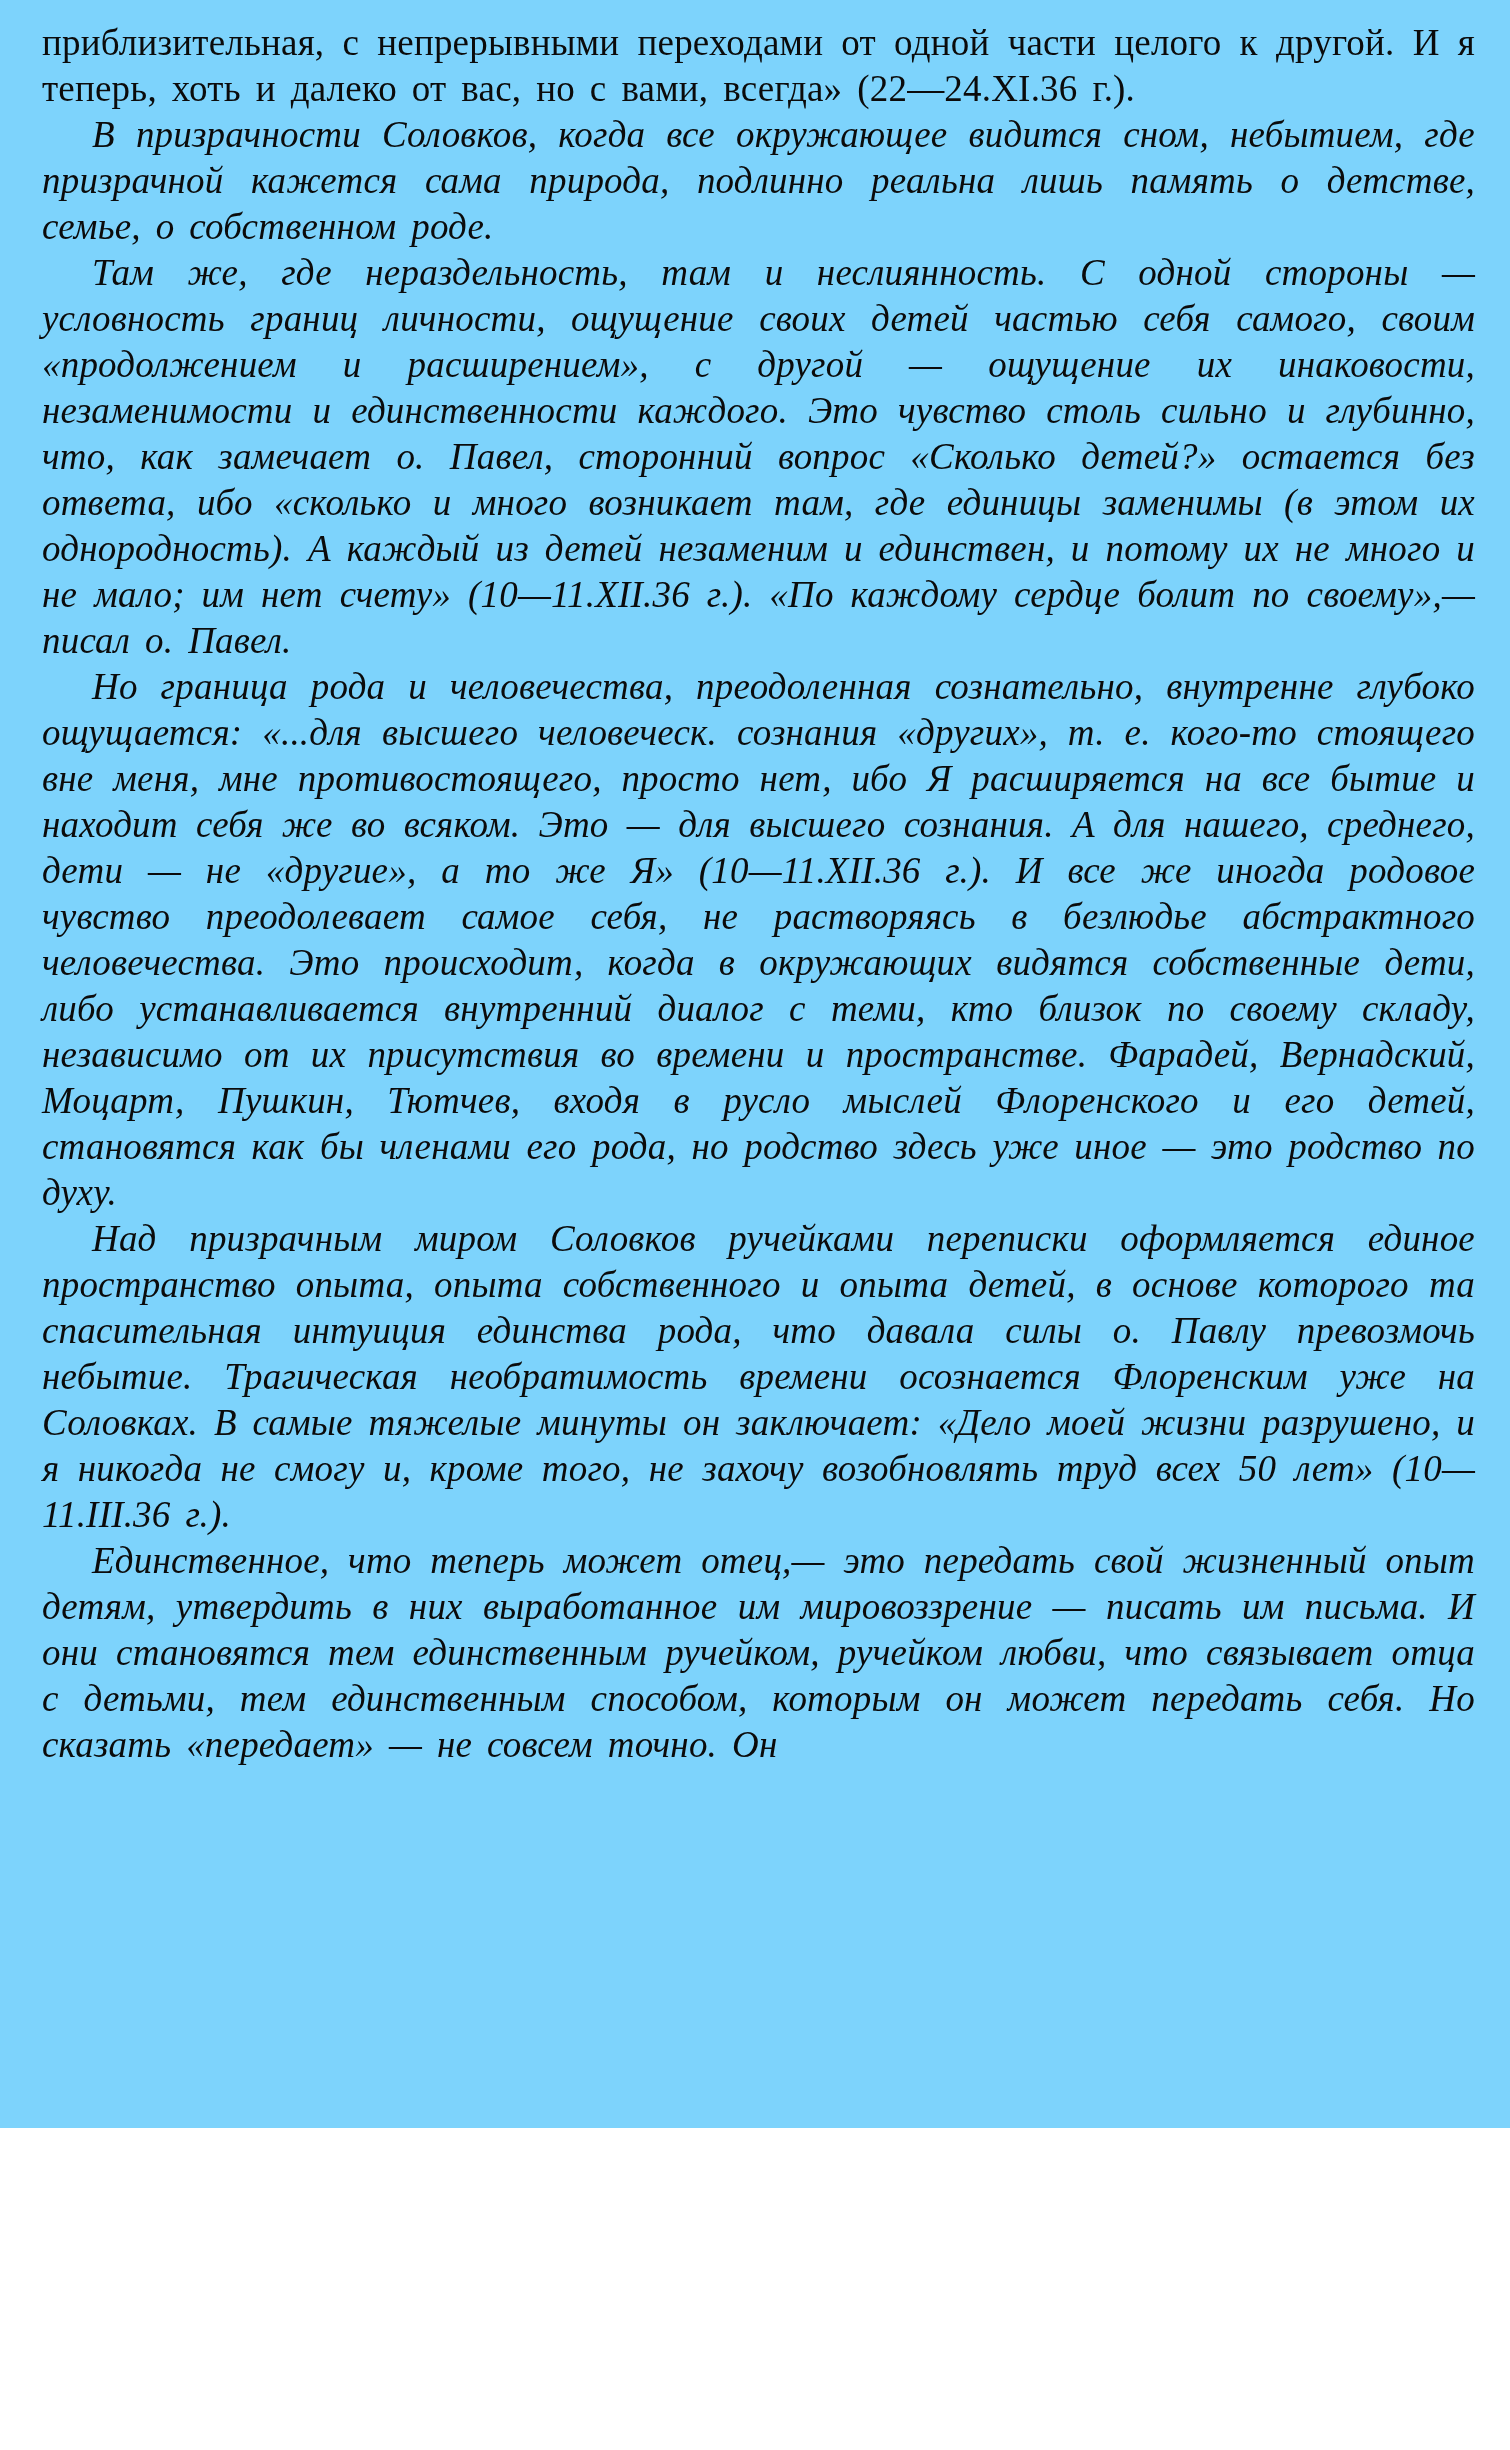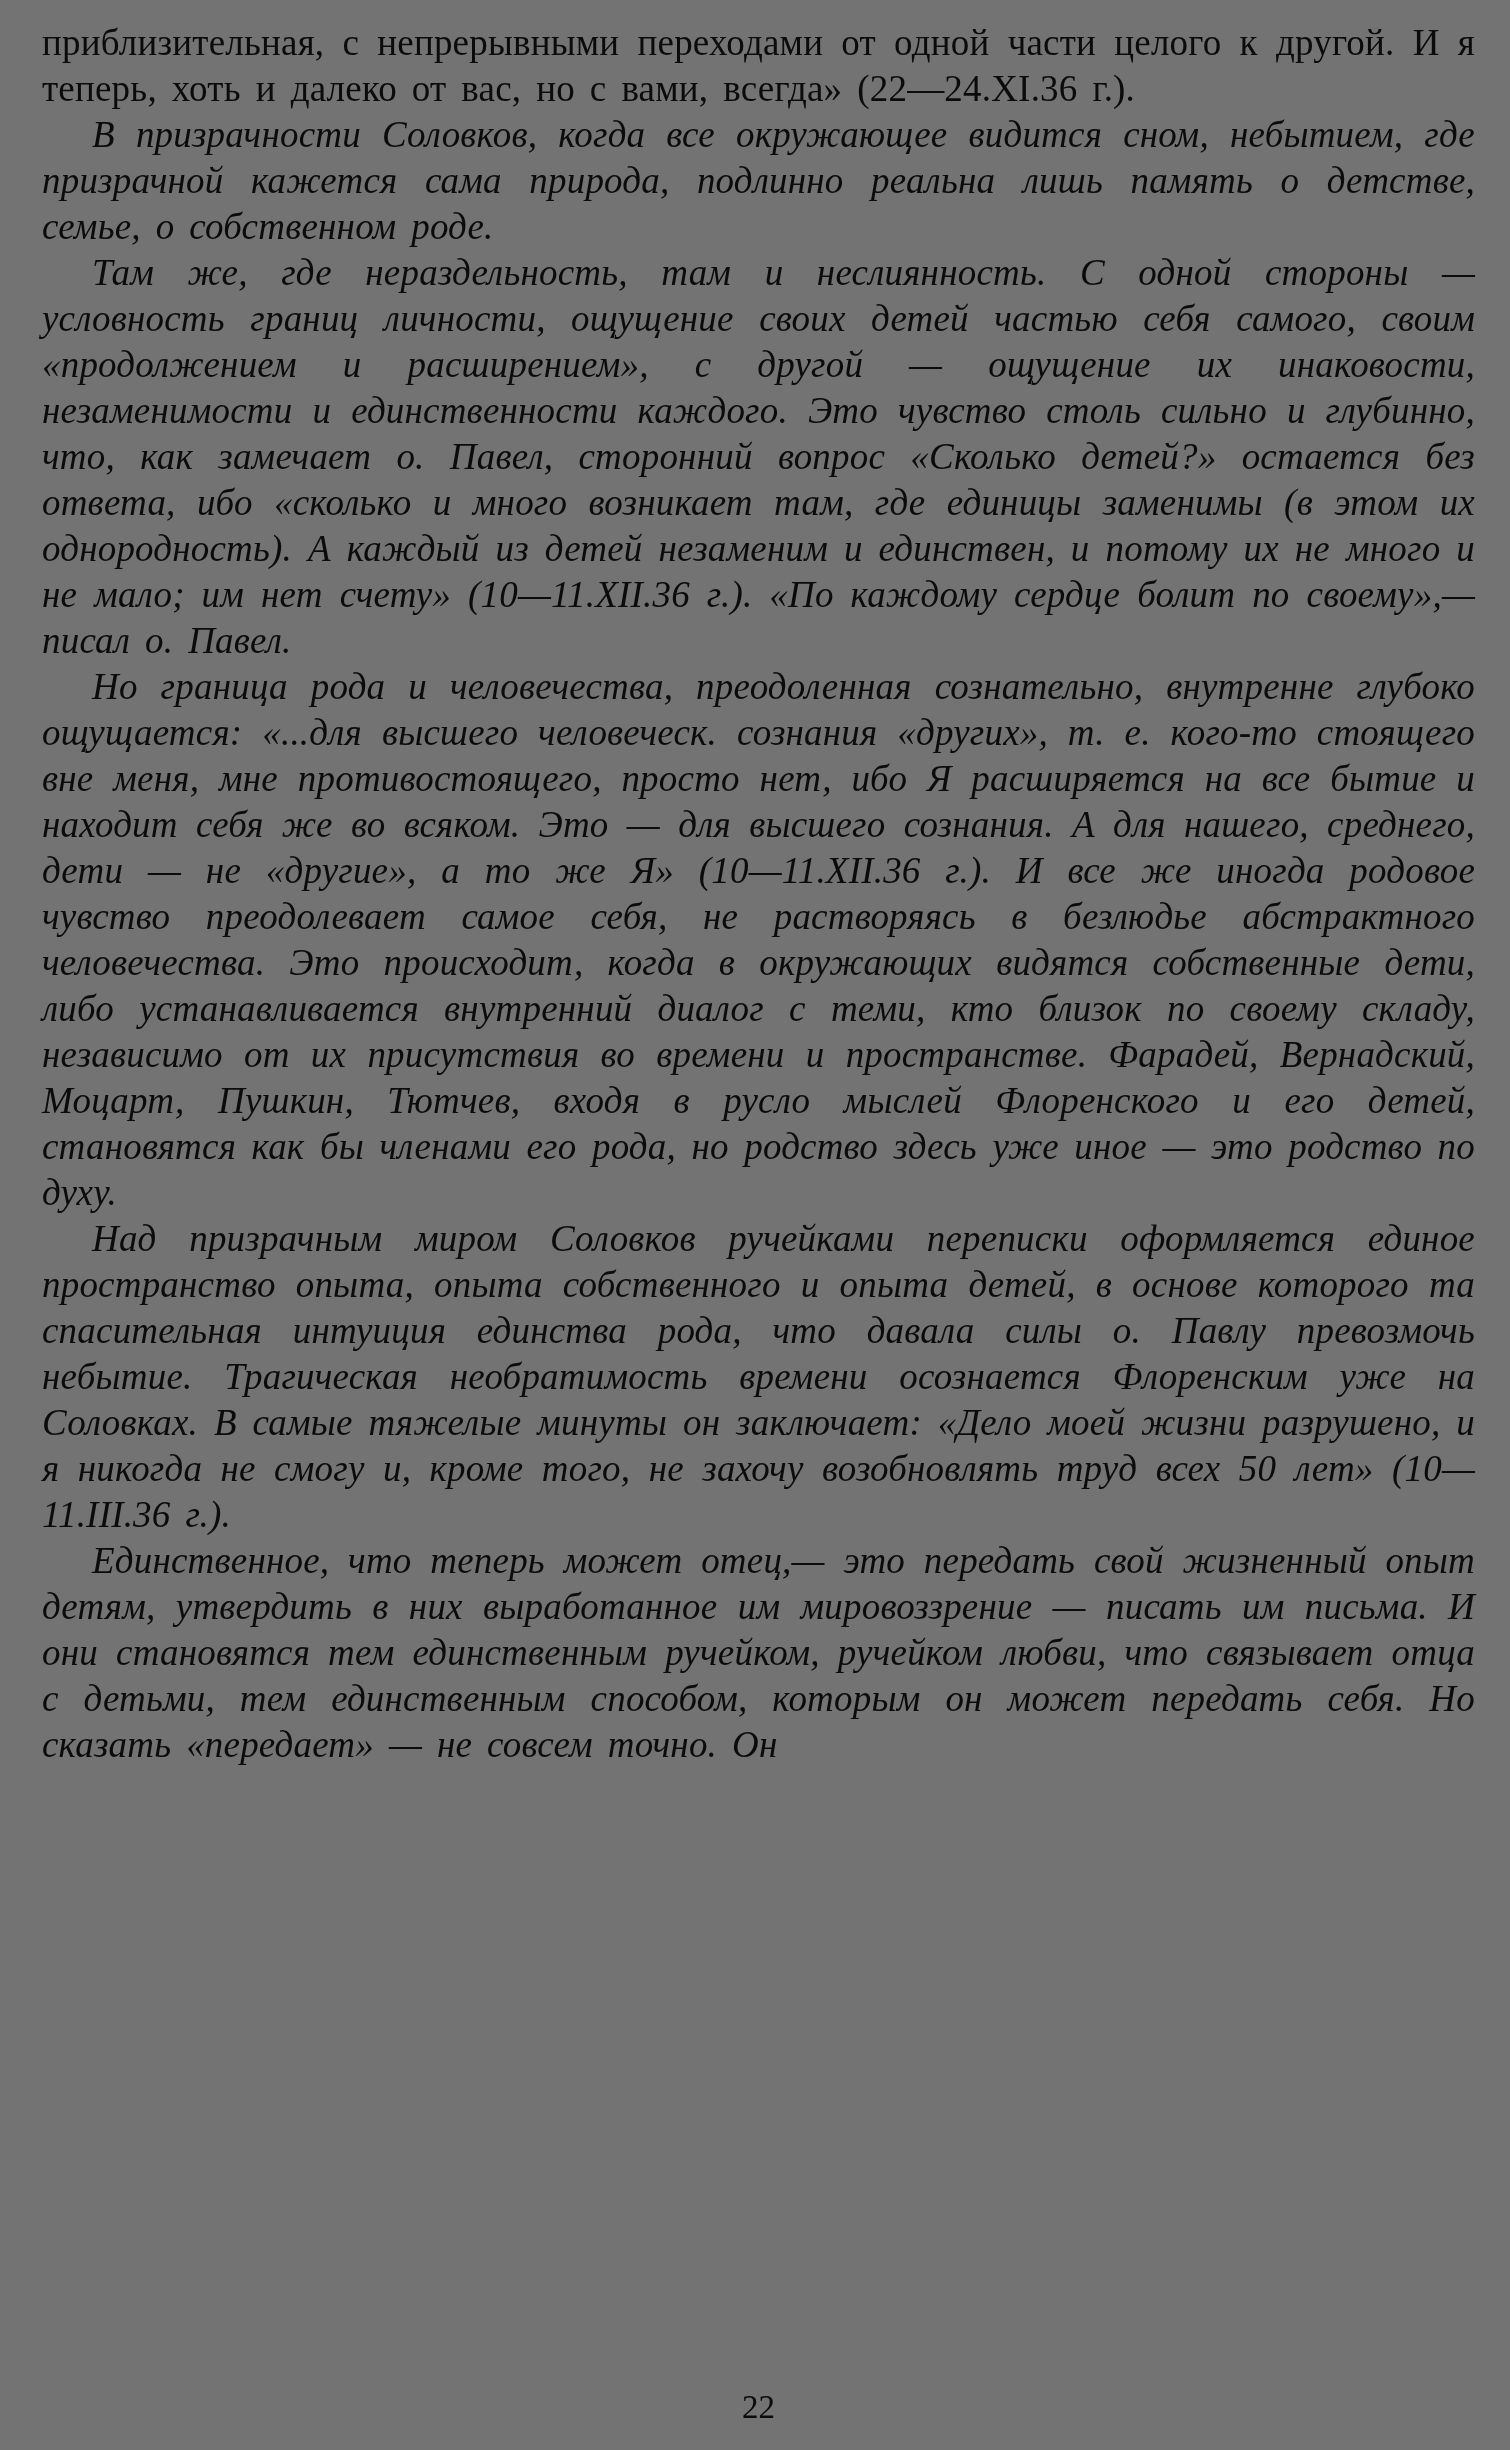--- a/index.html
+++ b/index.html
@@ -10,26 +10,26 @@
   body {
     width: 1510px;
     height: 2450px;
     position: relative;
     font-family: "Liberation Serif", "DejaVu Serif", serif;
     color: #0b0b0b;
   }
   .page {
     box-sizing: border-box;
     width: 1510px;
-    height: 2450px;
+    height: 2128px;
     padding: 20px 35px 24px 42px;
     display: flex;
     flex-direction: column;
     overflow: hidden;
-    background: #737373;
+    background: #7dd3fc;
     gap: 31px;
   }
   .text-block {
     flex: 1 1 auto;
     font-size: 37px;
     line-height: 46px;
     text-align: justify;
     word-spacing: 5.5px;
     letter-spacing: 0.2px;
   }
@@ -53,15 +53,14 @@
 
 <div class="page">
   <main class="text-block">
     <p>приблизительная, с непрерывными переходами от одной части целого к другой. И я теперь, хоть и далеко от вас, но с вами, всегда» (22—24.XI.36 г.).</p>
     <p class="indent">В призрачности Соловков, когда все окружающее видится сном, небытием, где призрачной кажется сама природа, подлинно реальна лишь память о детстве, семье, о собственном роде.</p>
     <p class="indent">Там же, где нераздельность, там и неслиянность. С одной стороны — условность границ личности, ощущение своих детей частью себя самого, своим «продолжением и расширением», с другой — ощущение их инаковости, незаменимости и единственности каждого. Это чувство столь сильно и глубинно, что, как замечает о. Павел, сторонний вопрос «Сколько детей?» остается без ответа, ибо «сколько и много возникает там, где единицы заменимы (в этом их однородность). А каждый из детей незаменим и единствен, и потому их не много и не мало; им нет счету» (10—11.XII.36 г.). «По каждому сердце болит по своему»,— писал о. Павел.</p>
     <p class="indent">Но граница рода и человечества, преодоленная сознательно, внутренне глубоко ощущается: «...для высшего человеческ. сознания «других», т. е. кого-то стоящего вне меня, мне противостоящего, просто нет, ибо Я расширяется на все бытие и находит себя же во всяком. Это — для высшего сознания. А для нашего, среднего, дети — не «другие», а то же Я» (10—11.XII.36 г.). И все же иногда родовое чувство преодолевает самое себя, не растворяясь в безлюдье абстрактного человечества. Это происходит, когда в окружающих видятся собственные дети, либо устанавливается внутренний диалог с теми, кто близок по своему складу, независимо от их присутствия во времени и пространстве. Фарадей, Вернадский, Моцарт, Пушкин, Тютчев, входя в русло мыслей Флоренского и его детей, становятся как бы членами его рода, но родство здесь уже иное — это родство по духу.</p>
     <p class="indent">Над призрачным миром Соловков ручейками переписки оформляется единое пространство опыта, опыта собственного и опыта детей, в основе которого та спасительная интуиция единства рода, что давала силы о. Павлу превозмочь небытие. Трагическая необратимость времени осознается Флоренским уже на Соловках. В самые тяжелые минуты он заключает: «Дело моей жизни разрушено, и я никогда не смогу и, кроме того, не захочу возобновлять труд всех 50 лет» (10—11.III.36 г.).</p>
     <p class="indent">Единственное, что теперь может отец,— это передать свой жизненный опыт детям, утвердить в них выработанное им мировоззрение — писать им письма. И они становятся тем единственным ручейком, ручейком любви, что связывает отца с детьми, тем единственным способом, которым он может передать себя. Но сказать «передает» — не совсем точно. Он</p>
   </main>
-  <footer class="page-number">22</footer>
 </div>
 
 
 </body></html>

